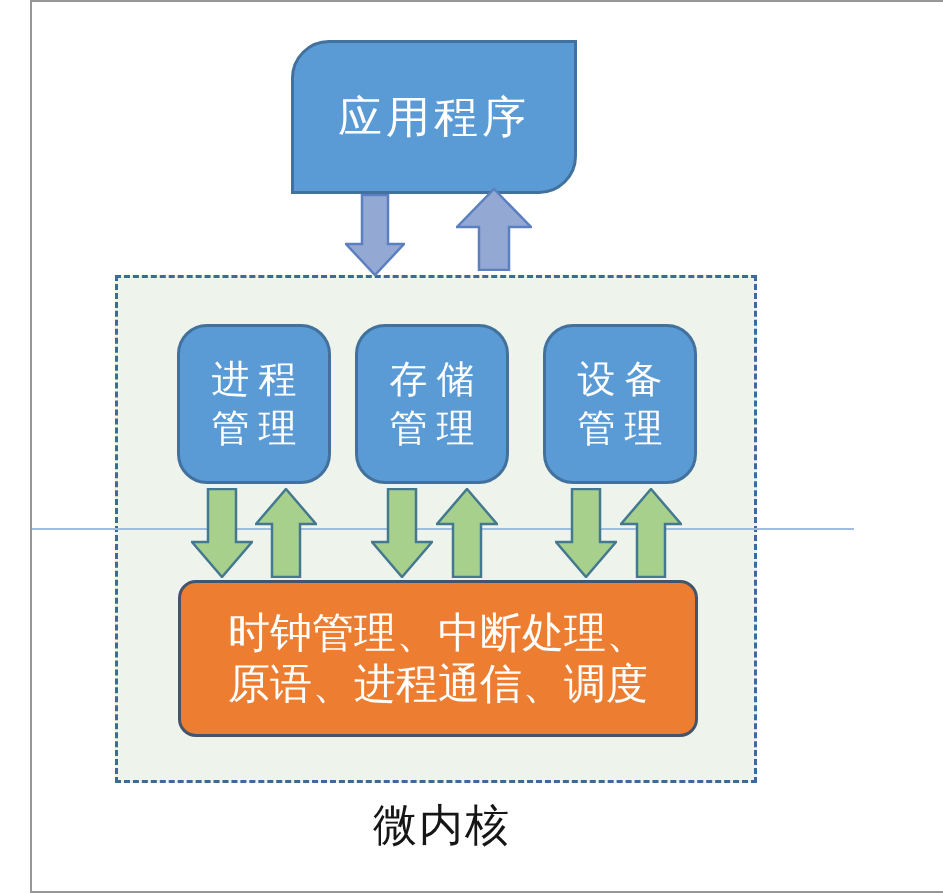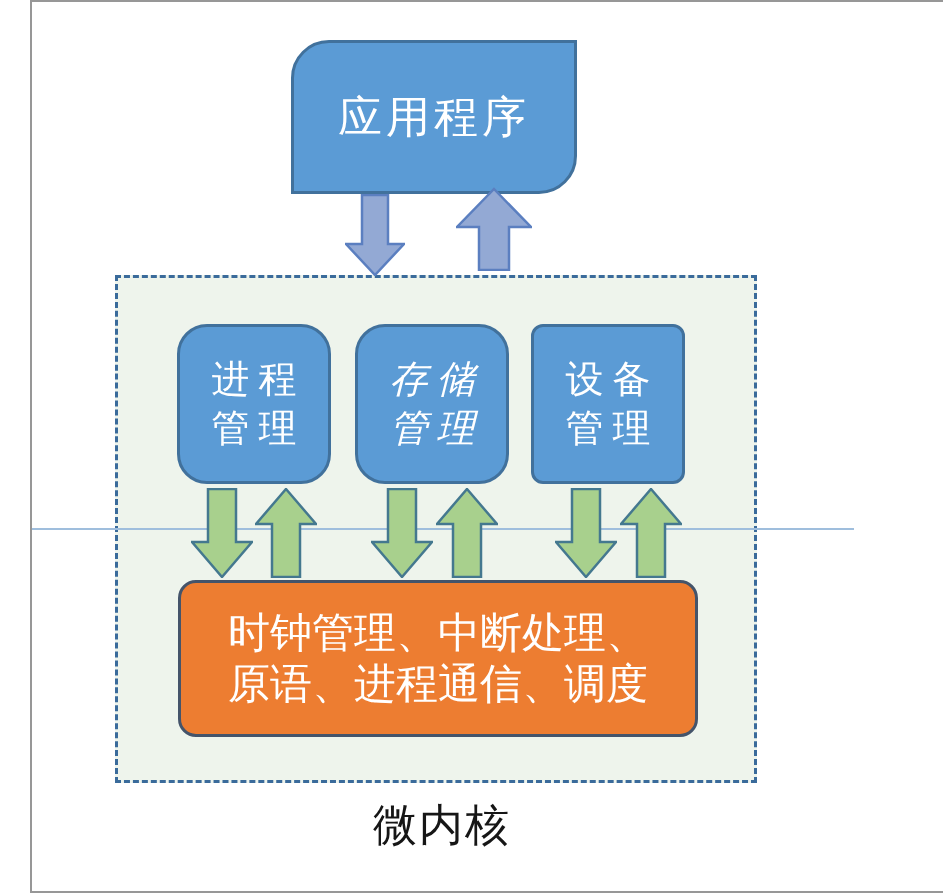--- a/index.html
+++ b/index.html
@@ -65,22 +65,22 @@
   }
   .module-box .label {
     color: #ffffff;
     font-size: 38px;
     line-height: 1.28;
     letter-spacing: 9px;
     margin-right: -9px;
     white-space: pre-line;
   }
   .module-1 { left: 145px; }
-  .module-2 { left: 323px; font-style: italic; }
-  .module-3 { left: 499px; border-radius: 12px; }
+  .module-2 { left: 323px; }
+  .module-3 { left: 511px; }
   
   .kernel-box {
     position: absolute;
     left: 146px; top: 578px;
     width: 520px; height: 157px;
     box-sizing: border-box;
     background: var(--kernel-orange, #ed7d31);
     border: 3px solid var(--kernel-orange-border, #44546a);
     border-radius: 18px;
     display: flex;

